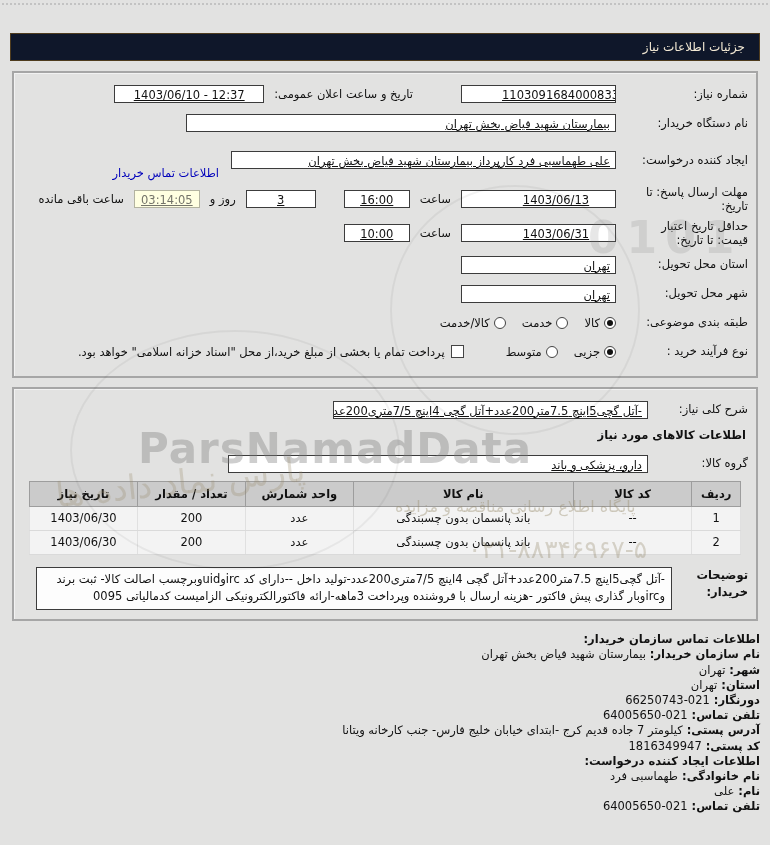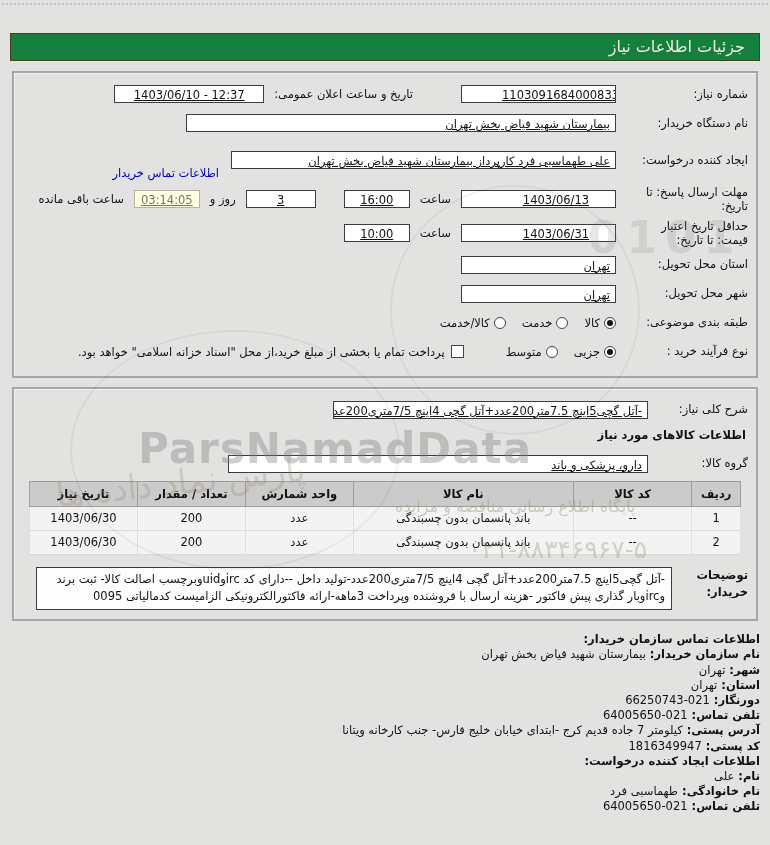--- a/index.html
+++ b/index.html
@@ -12,26 +12,26 @@
     color:#111;
     direction:rtl;
     position:relative;
     overflow:hidden;
   }
   .top-dots { height:5px; border-bottom:2px dotted #c3c3c3; margin:0 2px; }
 
   .title-bar {
     margin:28px 10px 10px 10px;
     height:28px;
-    background:#15803d;
+    background:#0f172a;
     border:1px solid #4f3c1e;
     color:#f3e9d4;
     line-height:26px;
     padding:0 14px;
-    font-size:16px;
+    font-size:12px;
   }
 
   .panel {
     margin:0 12px 9px 12px;
     border:2px solid #a6a6a6;
     box-shadow:inset 1px 1px 0 #f2f2f2;
     padding:9px 8px 7px 8px;
     position:relative;
     z-index:1;
   }
@@ -266,16 +266,16 @@
 <div class="contact">
   <div class="cline"><b>اطلاعات تماس سازمان خریدار:</b></div>
   <div class="cline"><b>نام سازمان خریدار:</b><span>بیمارستان شهید فیاض بخش تهران</span></div>
   <div class="cline"><b>شهر:</b><span>تهران</span></div>
   <div class="cline"><b>استان:</b><span>تهران</span></div>
   <div class="cline"><b>دورنگار:</b><span class="num">66250743-021</span></div>
   <div class="cline"><b>تلفن تماس:</b><span class="num">64005650-021</span></div>
   <div class="cline"><b>آدرس پستی:</b><span>کیلومتر 7 جاده قدیم کرج -ابتدای خیابان خلیج فارس- جنب کارخانه ویتانا</span></div>
   <div class="cline"><b>کد پستی:</b><span class="num">1816349947</span></div>
   <div class="cline"><b>اطلاعات ایجاد کننده درخواست:</b></div>
+  <div class="cline"><b>نام خانوادگی:</b><span>طهماسبی فرد</span></div>
   <div class="cline"><b>نام:</b><span>علی</span></div>
-  <div class="cline"><b>نام خانوادگی:</b><span>طهماسبی فرد</span></div>
   <div class="cline"><b>تلفن تماس:</b><span class="num">64005650-021</span></div>
 </div>
 
 </body></html>

